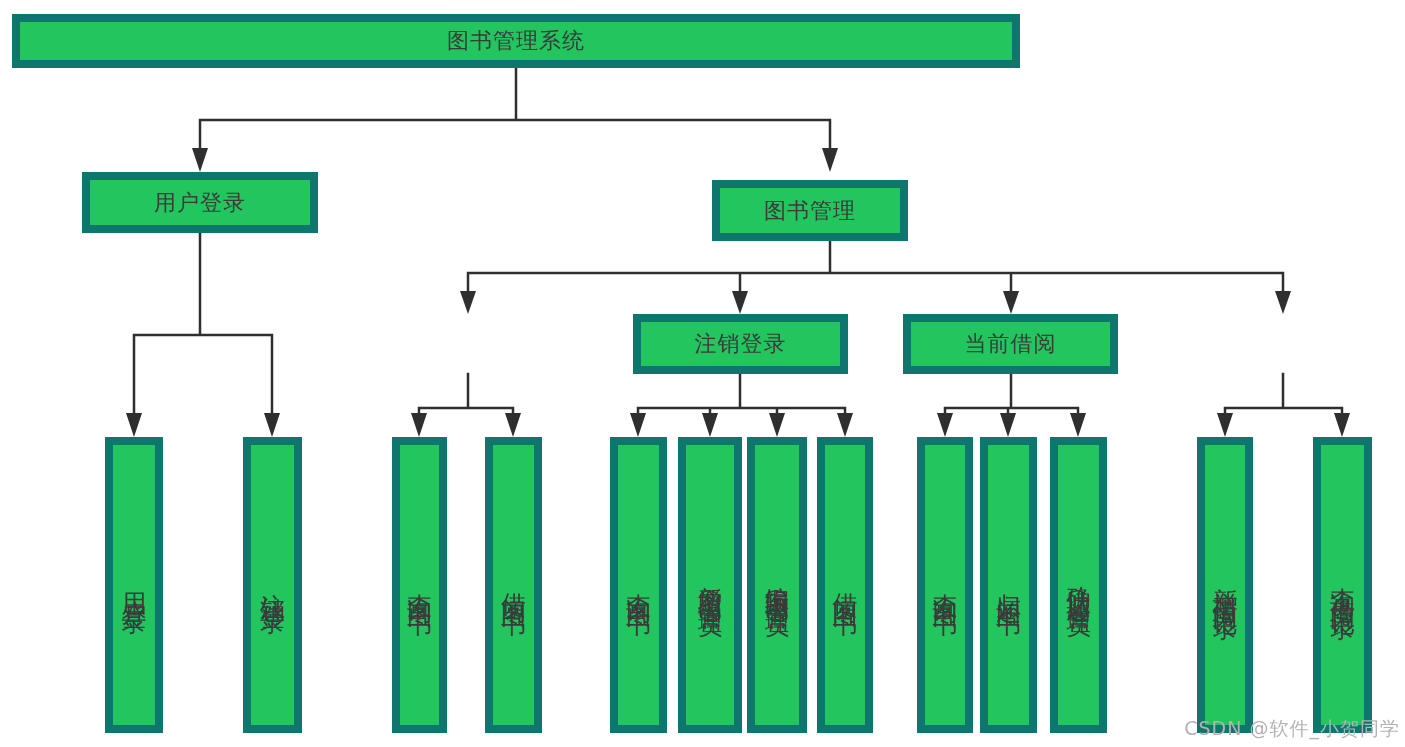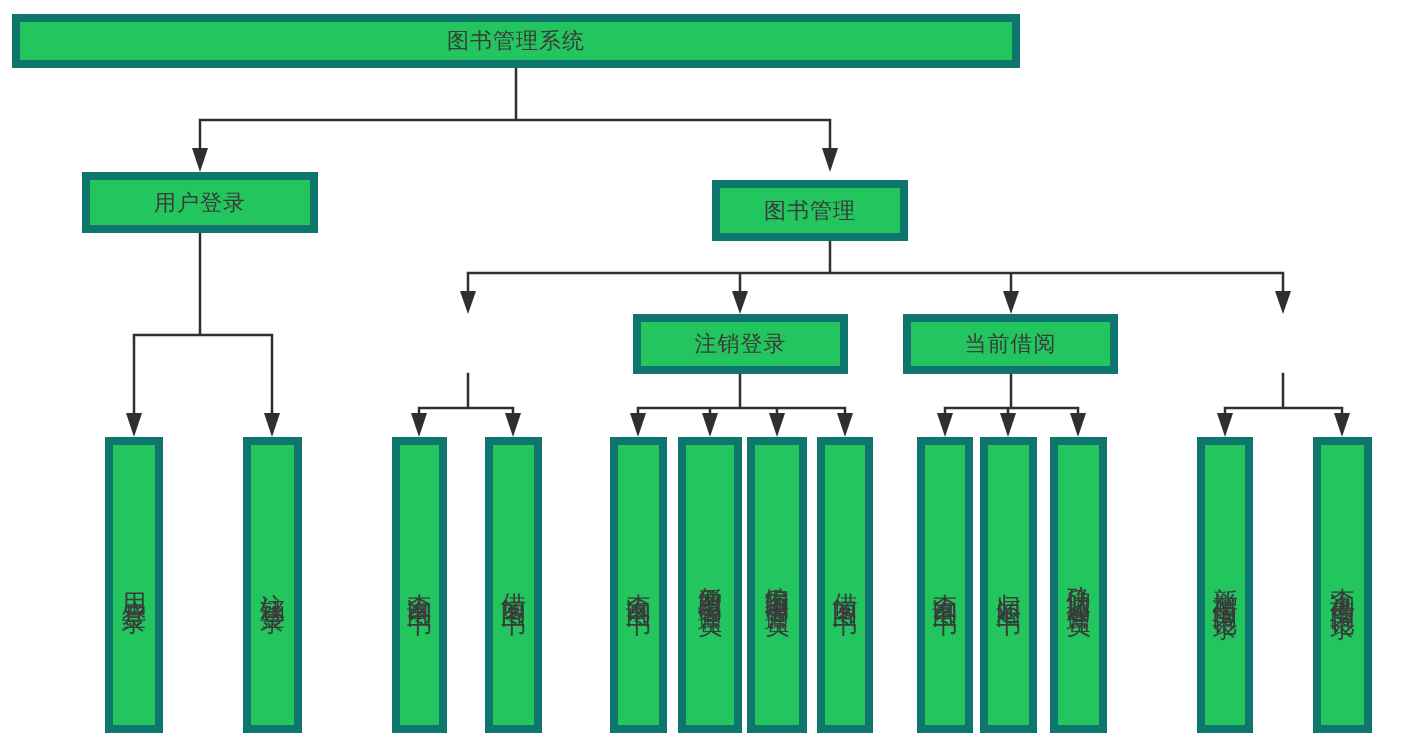--- a/index.html
+++ b/index.html
@@ -121,14 +121,15 @@
     <span class="vtext long">确认归还（管理员）</span>
   </div>
 
   <div class="box leaf" style="left:1197px;width:56px">
     <span class="vtext">新增借阅记录</span>
   </div>
   <div class="box leaf" style="left:1313px;width:59px">
     <span class="vtext">查询借阅记录</span>
   </div>
 
+  <div id="watermark">CSDN @软件_小贺同学</div>
 
 </div>
 
 </body></html>

